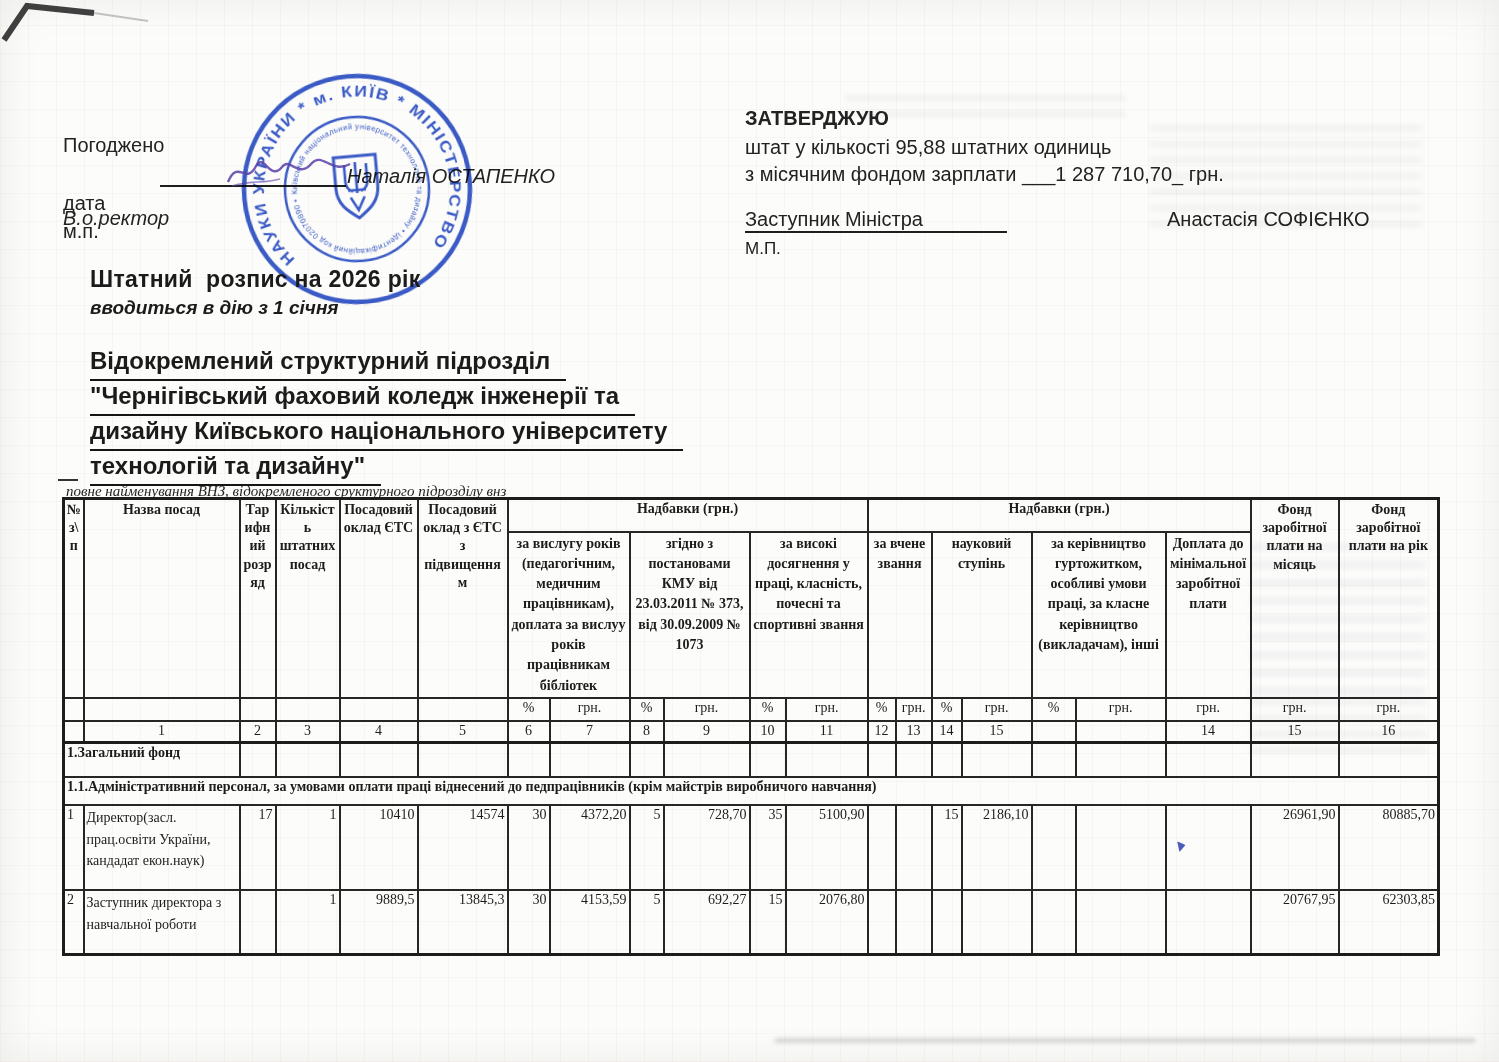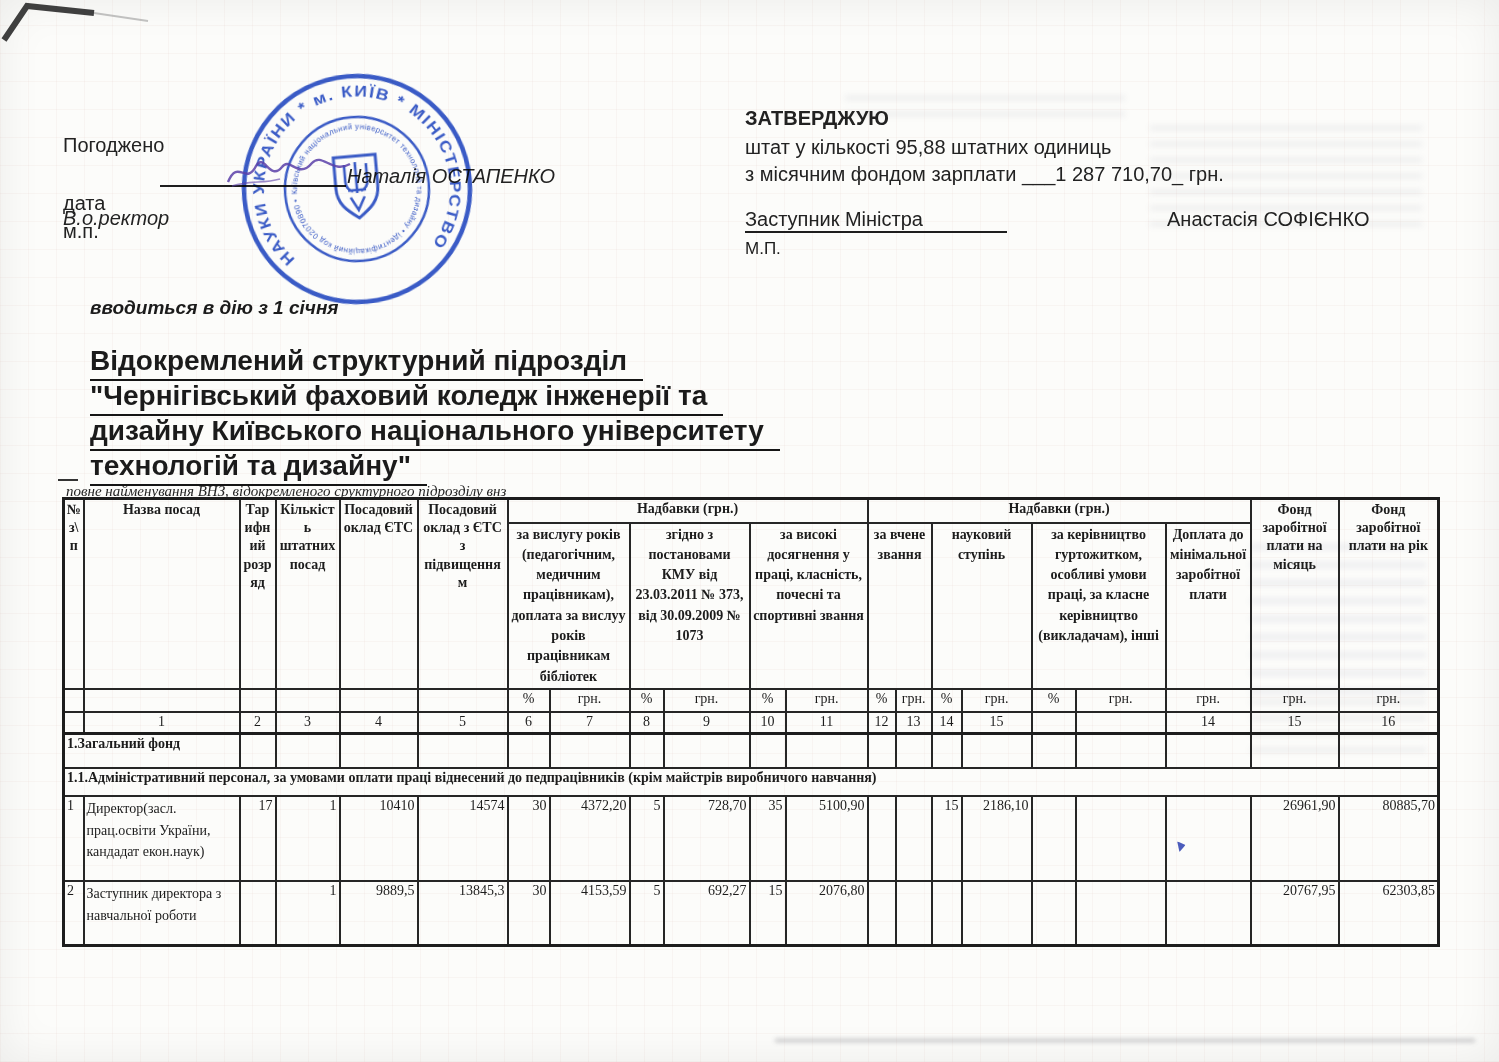--- a/index.html
+++ b/index.html
@@ -14,21 +14,21 @@
 
   
   .tl-line{font-size:20px;color:#222;}
   .italic{font-style:italic;}
   .bold{font-weight:bold;}
   .fill-line{border-bottom:2px solid #1e1e1e;height:0;}
 
   
   .doc-title{font-size:23px;font-weight:bold;white-space:pre-wrap;letter-spacing:.3px;}
   .doc-sub{font-size:19px;font-weight:bold;font-style:italic;}
-  .org-line{font-size:28px;font-weight:bold;line-height:34px;text-align:center;}
+  .org-line{font-size:24px;font-weight:bold;line-height:34px;text-align:center;}
   .org-line span{display:inline-block;border-bottom:2.5px solid #151515;padding-right:16px;padding-bottom:1px;}
   .org-caption{font-size:15px;font-style:italic;font-family:"Liberation Serif",serif;color:#242424;}
 
   
   table.t{border-collapse:collapse;table-layout:fixed;width:1375px;}
   table.t td{border:2px solid #262626;vertical-align:top;padding:1px 2px;overflow:hidden;
              font-family:"Liberation Serif","DejaVu Serif",serif;font-size:14px;color:#1c1c1c;}
   table.t{border:3px solid #1d1d1d;}
   td.hd{font-family:"Liberation Sans",sans-serif;font-weight:bold;font-size:13px;text-align:center;
         overflow-wrap:anywhere;line-height:1.3;padding-top:3px;}
@@ -108,20 +108,21 @@
   </svg>
 
   <div class="abs tl-line bold" style="left:745px;top:107px;">ЗАТВЕРДЖУЮ</div>
   <div class="abs tl-line" style="left:745px;top:136px;">штат у кількості 95,88 штатних одиниць</div>
   <div class="abs tl-line" style="left:745px;top:163px;">з місячним фондом зарплати ___1 287 710,70_ грн.</div>
   <div class="abs tl-line" style="left:745px;top:208px;">Заступник Міністра</div>
   <div class="abs fill-line" style="left:745px;top:231px;width:262px;"></div>
   <div class="abs tl-line" style="left:1167px;top:208px;">Анастасія СОФІЄНКО</div>
   <div class="abs" style="left:745px;top:239px;font-size:17px;">М.П.</div>
 
+  <div class="abs doc-title" style="left:90px;top:266px;">Штатний  розпис на 2026 рік</div>
   <div class="abs doc-sub" style="left:90px;top:297px;">вводиться в дію з 1 січня</div>
 
   <div class="abs org-line" style="left:90px;top:344px;"><span>Відокремлений структурний підрозділ</span></div>
   <div class="abs org-line" style="left:90px;top:379px;"><span>"Чернігівський фаховий коледж інженерії та</span></div>
   <div class="abs org-line" style="left:90px;top:414px;"><span>дизайну Київського національного університету</span></div>
   <div class="abs org-line" style="left:90px;top:449px;"><span>технологій та дизайну"</span></div>
 
   <div class="abs" style="left:58px;top:479px;width:20px;height:2px;background:#333;"></div>
   <div class="abs org-caption" style="left:66px;top:483px;">повне найменування ВНЗ, відокремленого сруктурного підрозділу внз</div>
 
@@ -144,21 +145,21 @@
           <col style="width:36px">
           <col style="width:30px">
           <col style="width:70px">
       <col style="width:44px">
           <col style="width:90px">
           <col style="width:85px">
           <col style="width:88px">
       <col style="width:100px">
     </colgroup>
     <tbody>
-          <tr style="height:24px">
+          <tr style="height:33px">
       <td class="hd" rowspan="2">№ з\п</td>
       <td class="hd" rowspan="2">Назва посад</td>
       <td class="hd" rowspan="2">Тарифний розряд</td>
       <td class="hd" rowspan="2">Кількість штатних посад</td>
       <td class="hd" rowspan="2">Посадовий оклад ЄТС</td>
       <td class="hd" rowspan="2">Посадовий оклад з ЄТС з підвищенням</td>
       <td class="grp" colspan="6">Надбавки (грн.)</td>
       <td class="grp" colspan="7">Надбавки (грн.)</td>
       <td class="hd" rowspan="2">Фонд заробітної плати на місяць</td>
       <td class="hd" rowspan="2">Фонд заробітної плати на рік</td>

